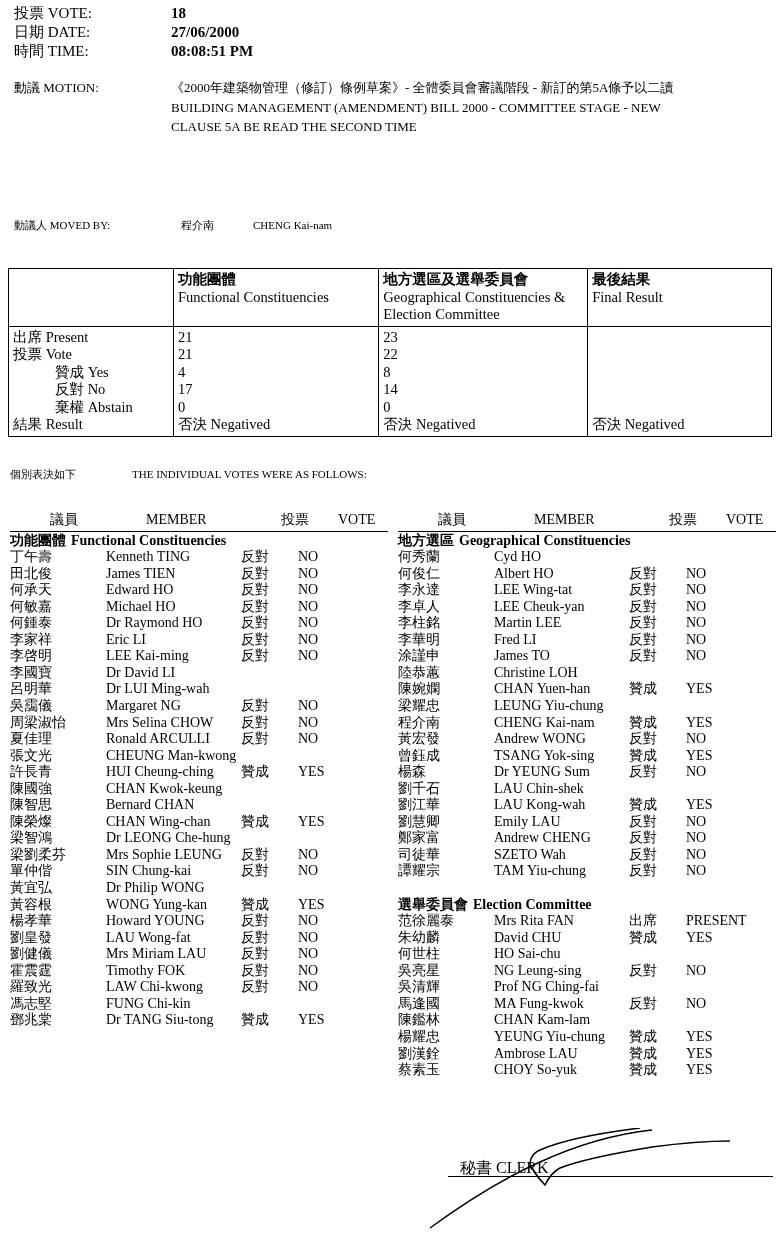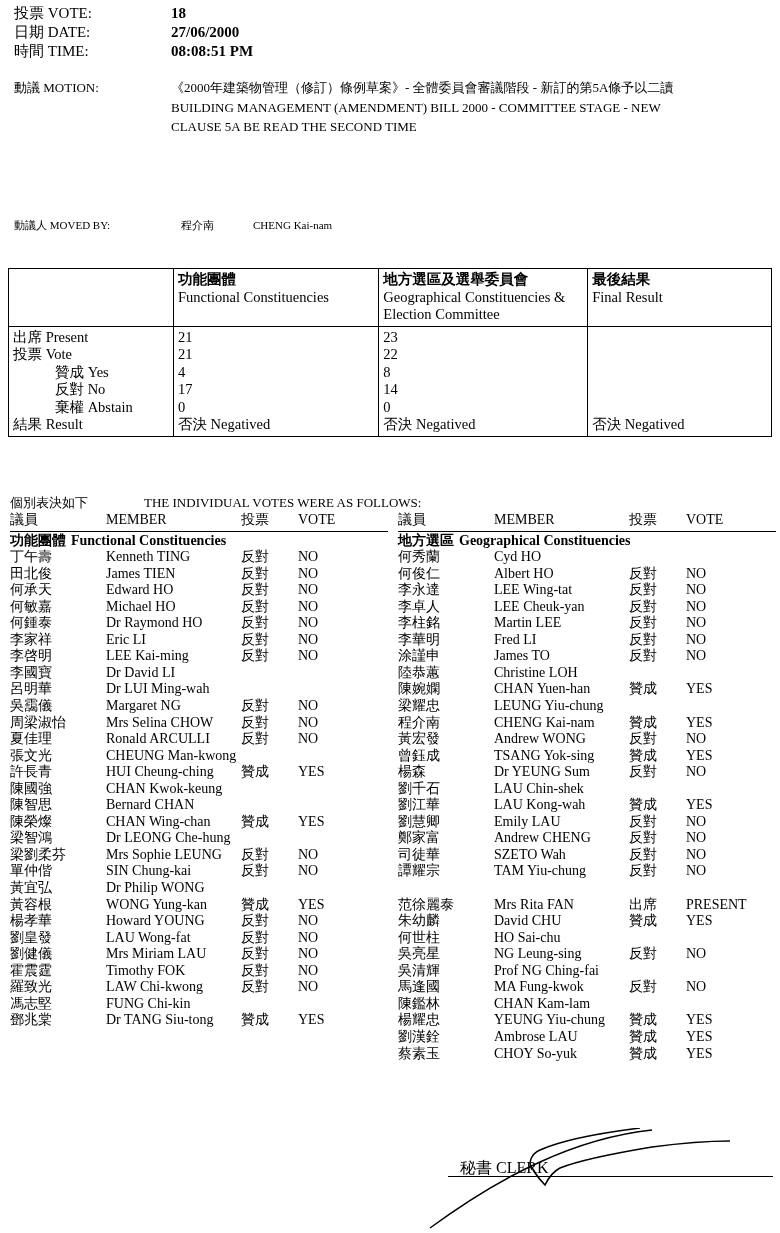--- a/index.html
+++ b/index.html
@@ -30,27 +30,27 @@
   .sum .c0{width:160px;}
   .sum .c1{width:208px;}
   .sum .c2{width:212px;}
   .sum .c3{width:184px;}
   .zhb{font-weight:bold;}
   .hdrcell{height:52px;}
   .lbl-ind{padding-left:42px;}
   .sum .labels div,.sum .vals div{white-space:nowrap;}
 
   
-  .ivtitle{position:absolute;left:10px;top:494px;font-size:13px;}
+  .ivtitle{position:absolute;left:10px;top:467px;font-size:11px;}
   .ivtitle .t2{margin-left:56px;}
 
   .col{position:absolute;top:512px;font-size:14px;line-height:16.55px;}
   .colL{left:10px;width:378px;}
   .colR{left:398px;width:378px;}
-  .chead{display:flex;padding-bottom:2px;}
+  .chead{display:flex;padding-bottom:2px;margin-left:40px;}
   .rule{border-bottom:1.5px solid #000;width:100%;height:0;margin-bottom:1px;}
   .row{display:flex;white-space:nowrap;}
   .cZh{width:96px;flex:none;}
   .cEn{width:135px;flex:none;}
   .cVzh{width:57px;flex:none;}
   .cVen{flex:1;}
   .sect{font-weight:bold;display:flex;}
   .sect .sZh{font-weight:bold;}
   .sect .sEn{font-weight:bold;margin-left:5px;}
   .gap{height:16.55px;}
@@ -472,20 +472,24 @@
           <div class="cVzh">反對</div>
           <div class="cVen">NO</div>
         </div>
         <div class="row">
           <div class="cZh">譚耀宗</div>
           <div class="cEn">TAM Yiu-chung</div>
           <div class="cVzh">反對</div>
           <div class="cVen">NO</div>
         </div>
         <div class="gap"></div>
+        <div class="sect">
+          <span class="sZh">選舉委員會</span>
+          <span class="sEn">Election Committee</span>
+        </div>
         <div class="row">
           <div class="cZh">范徐麗泰</div>
           <div class="cEn">Mrs Rita FAN</div>
           <div class="cVzh">出席</div>
           <div class="cVen">PRESENT</div>
         </div>
         <div class="row">
           <div class="cZh">朱幼麟</div>
           <div class="cEn">David CHU</div>
           <div class="cVzh">贊成</div>

